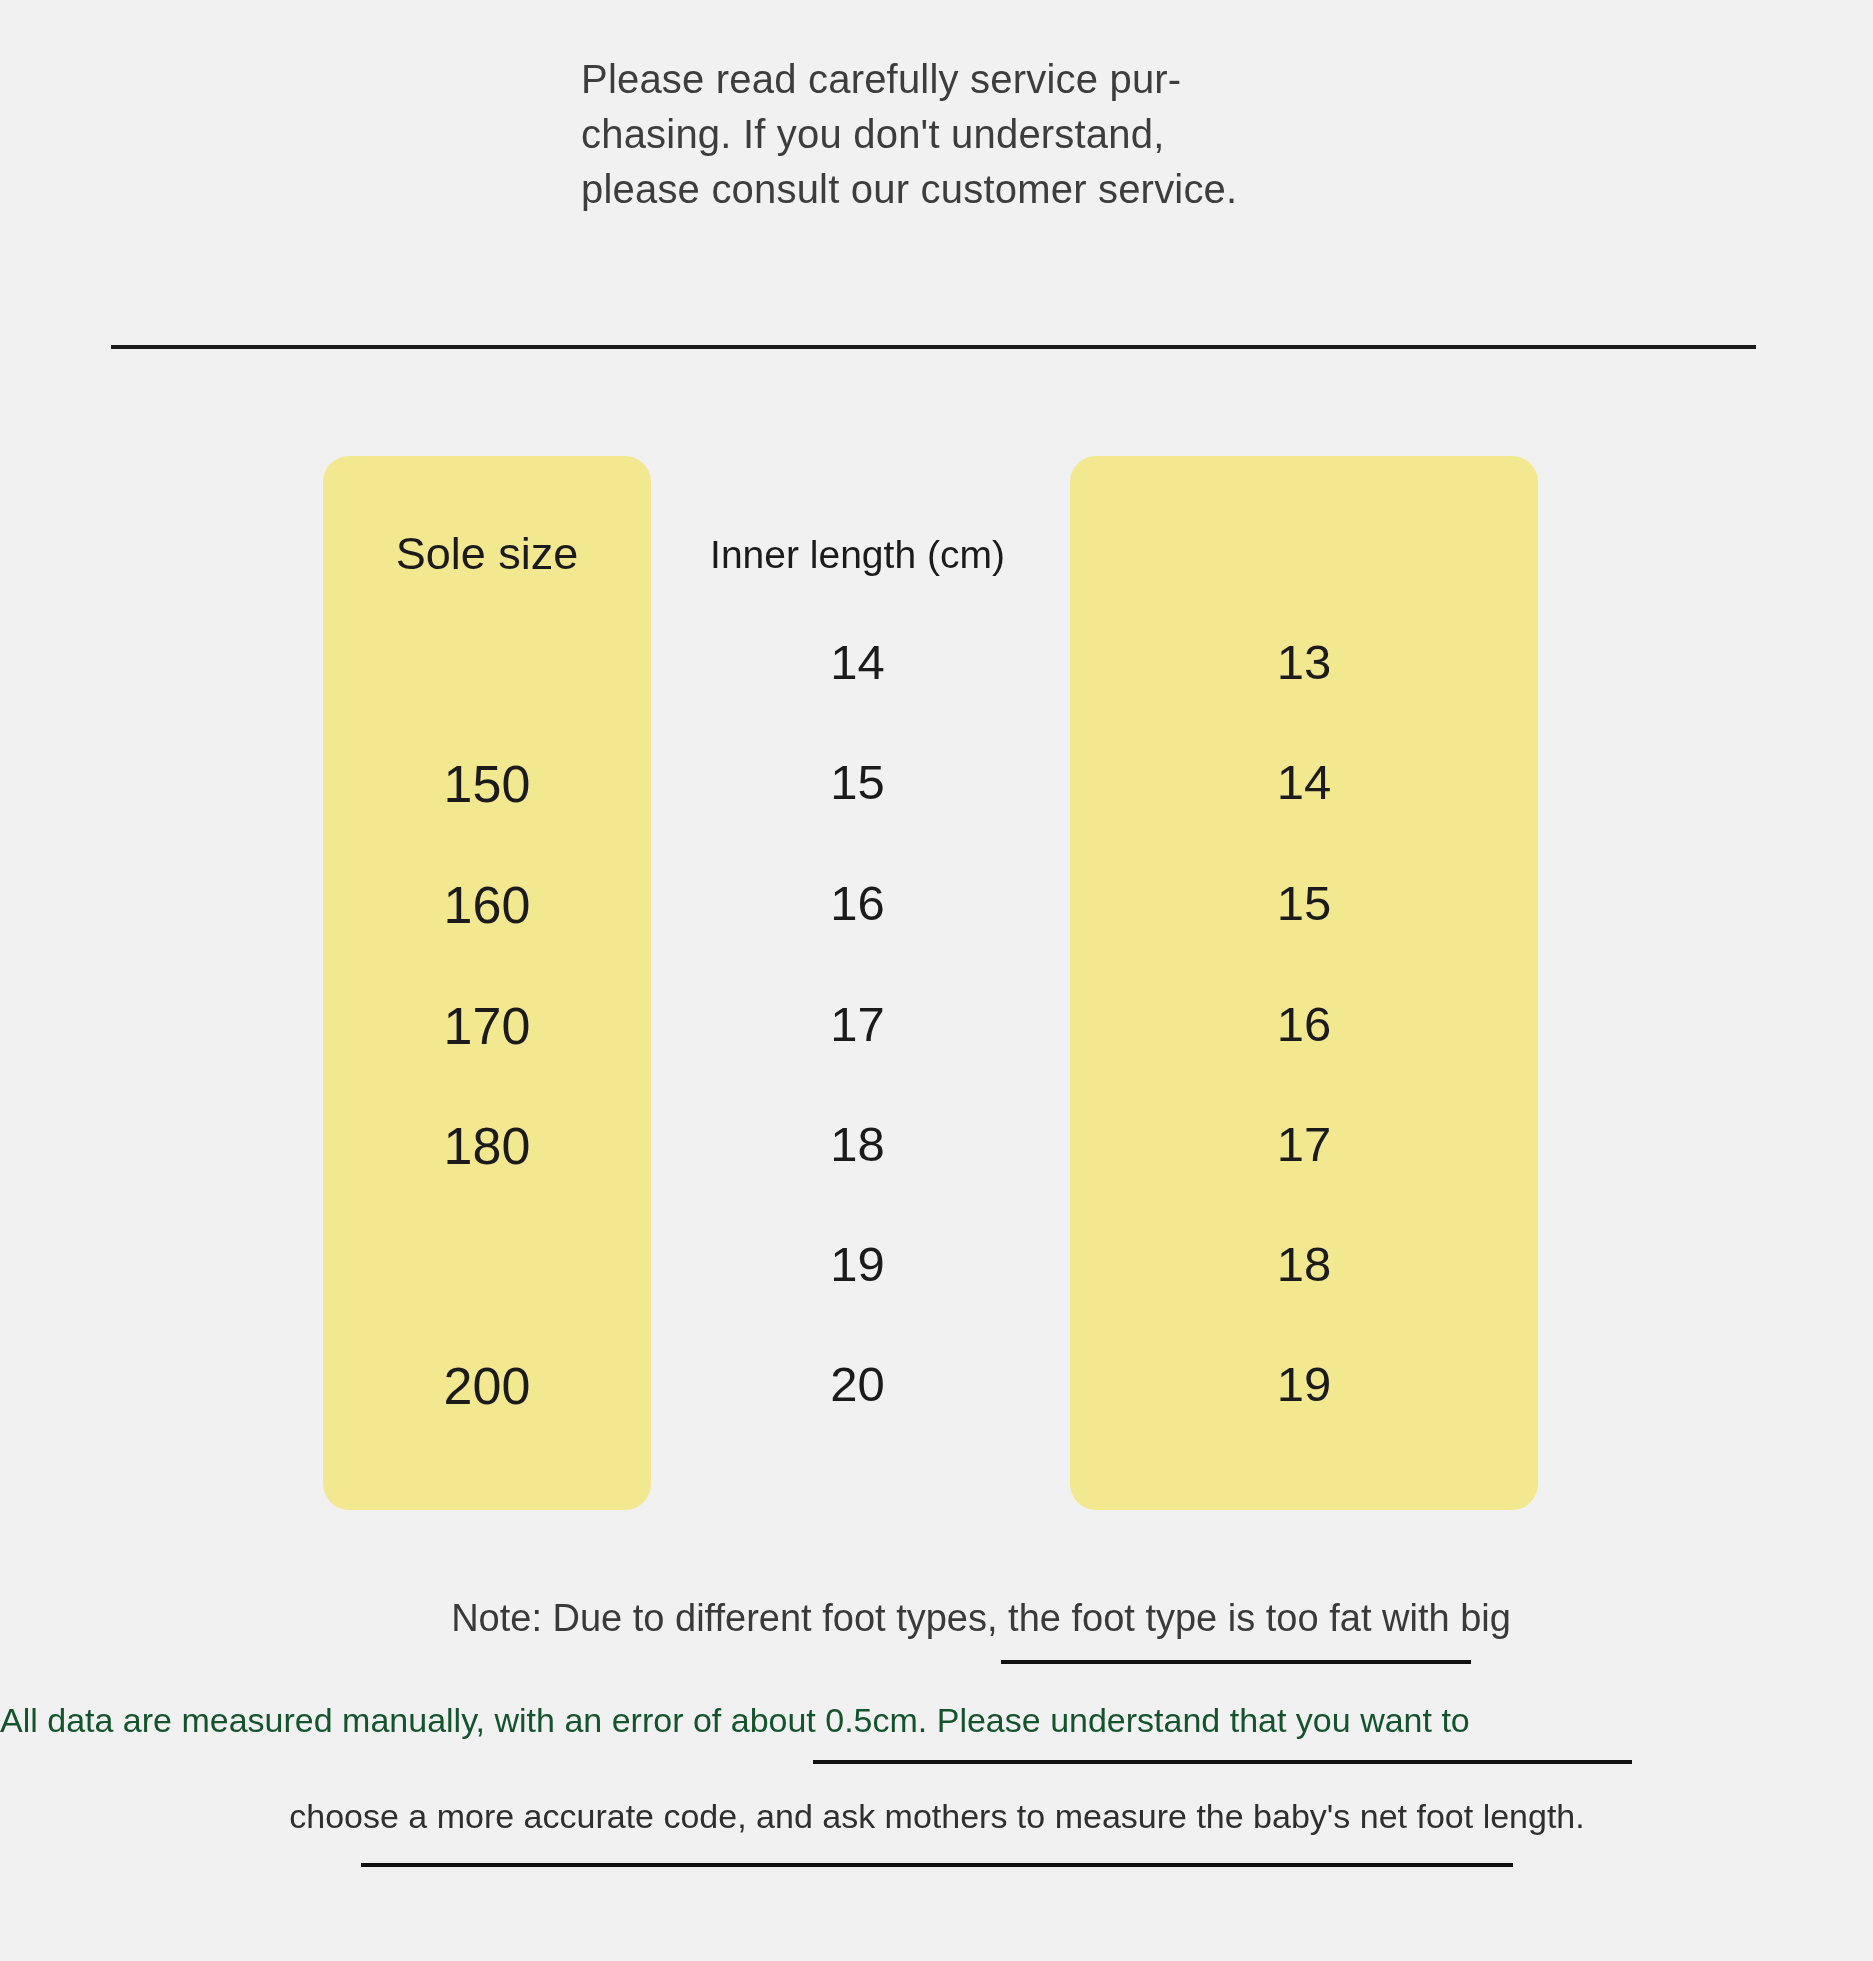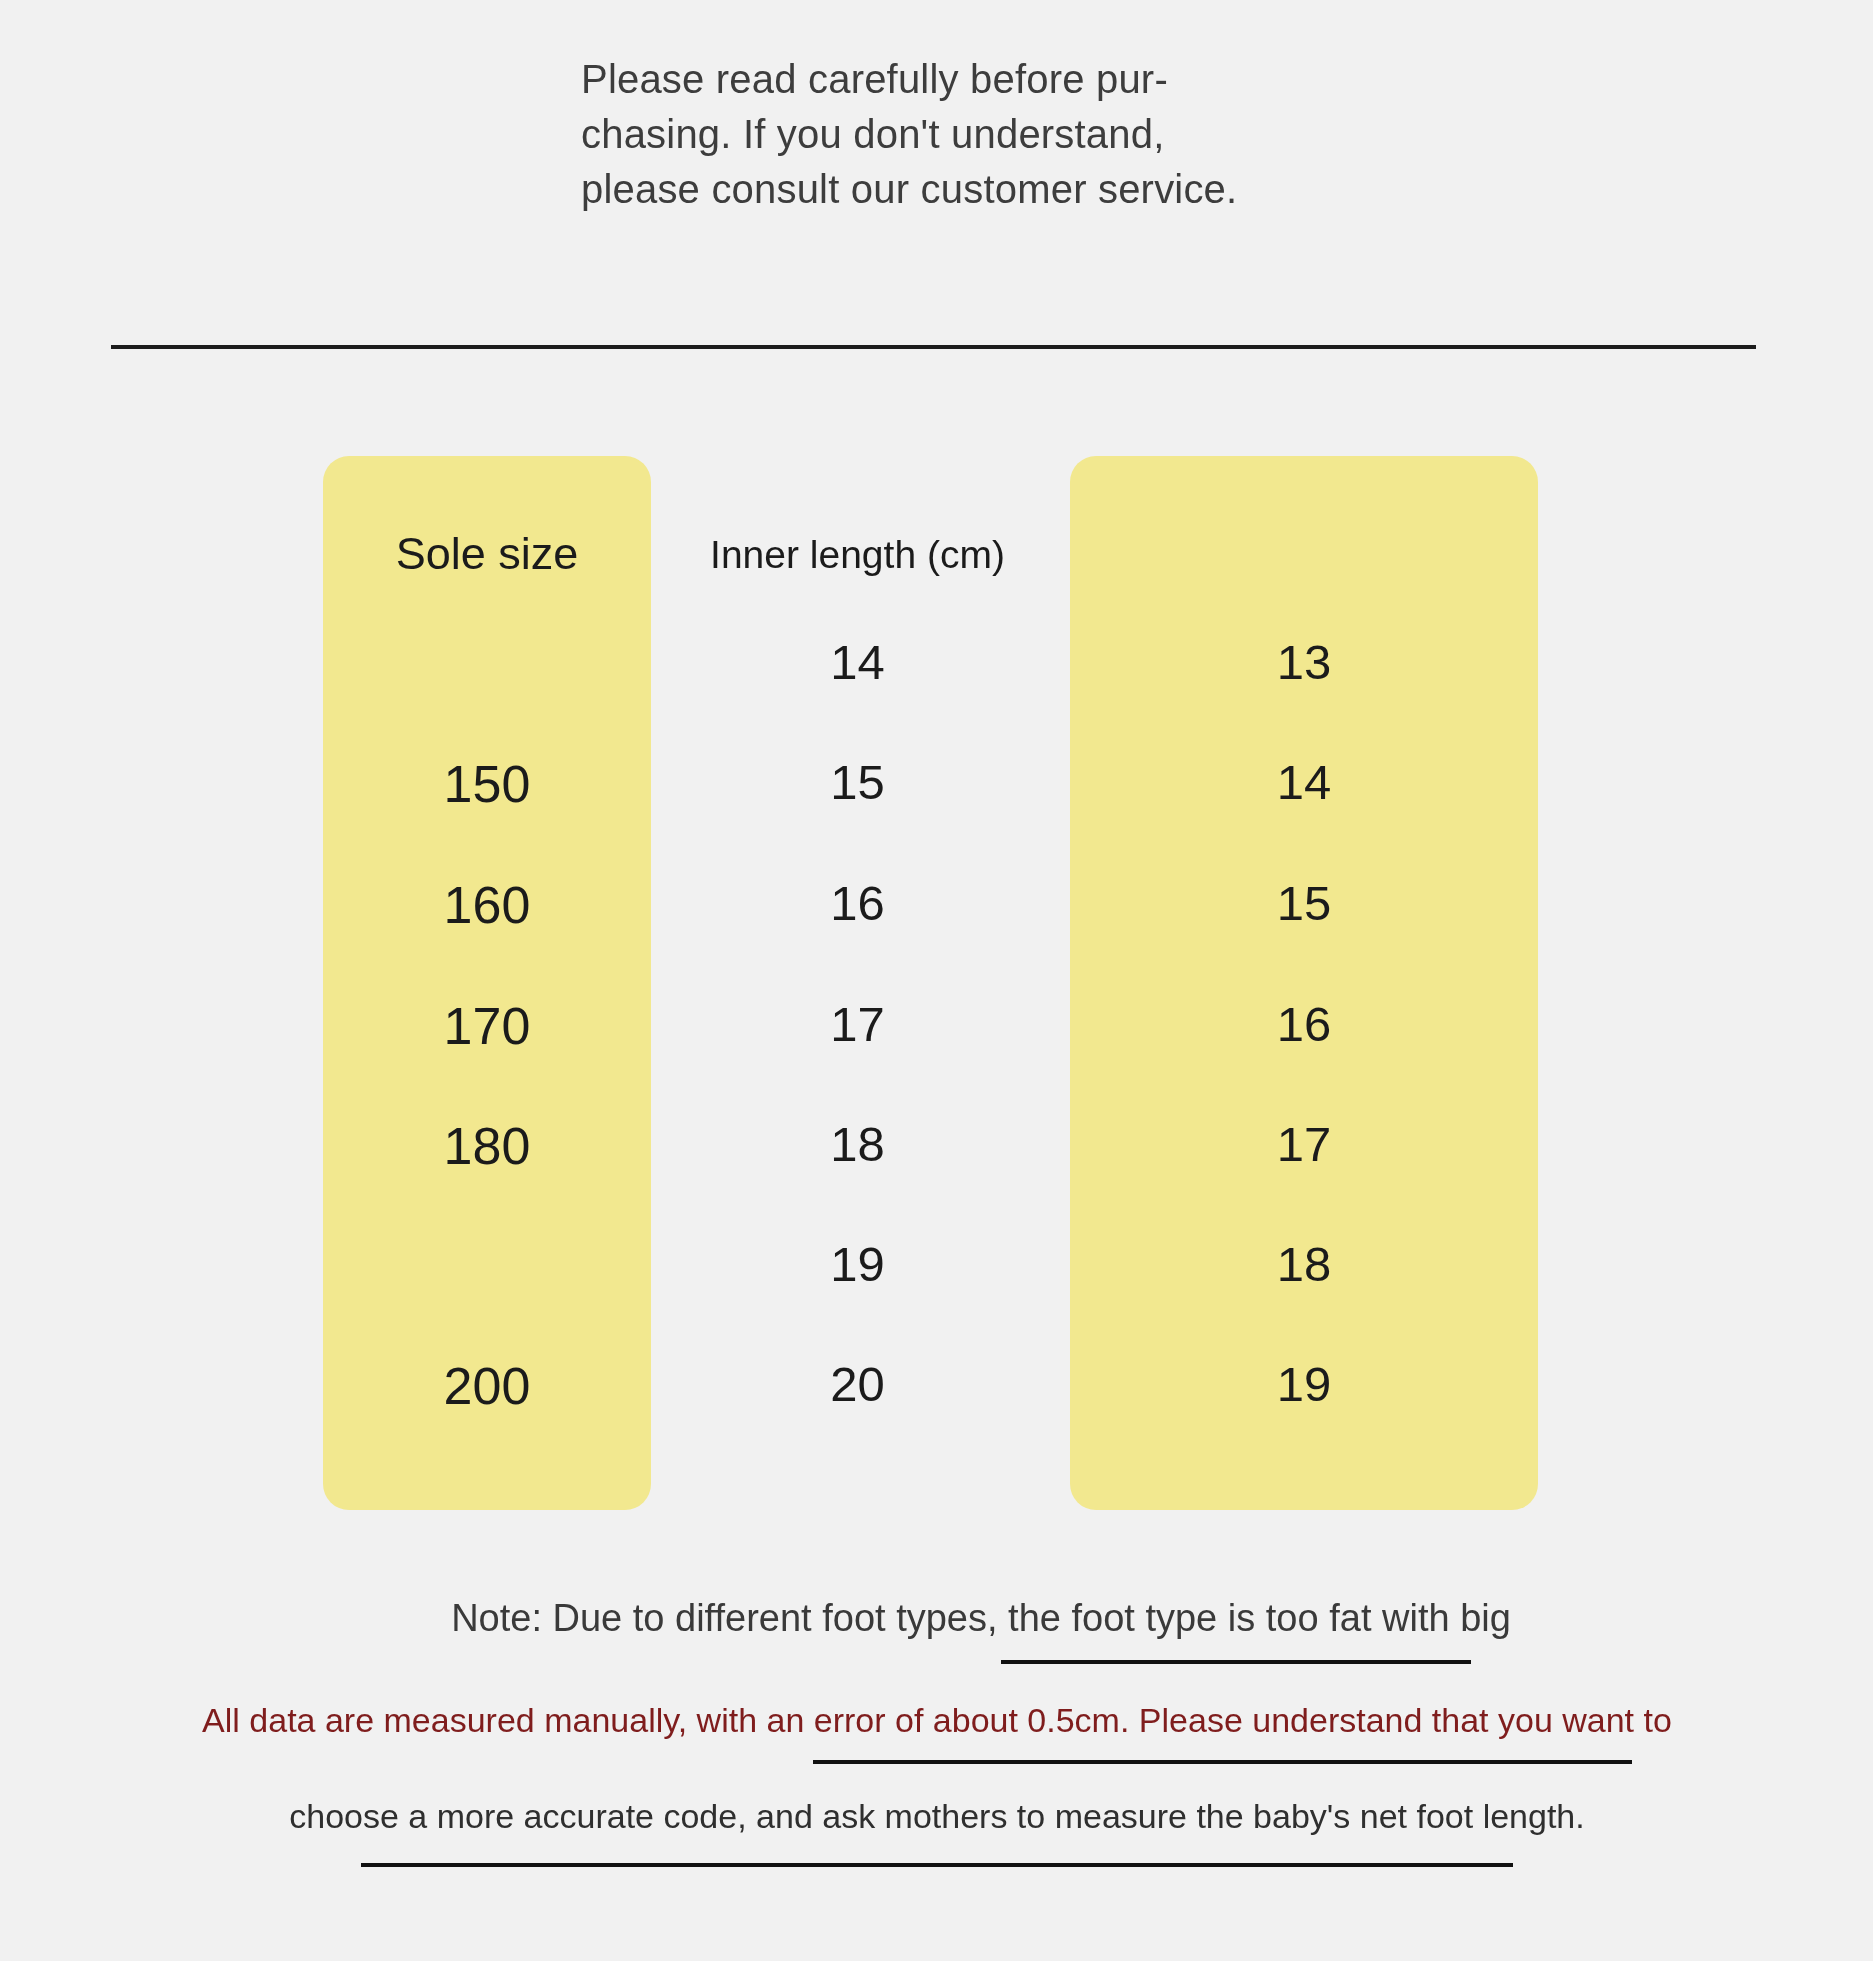--- a/index.html
+++ b/index.html
@@ -121,23 +121,23 @@
     width: 470px;
     height: 3.7px;
     background: #111;
   }
 
   .note2 {
     position: absolute;
     left: 0;
     top: 1701px;
     width: 1874px;
-    text-align: center;
+    text-align: left;
     font-size: 34px;
-    color: #7f1d1d;
+    color: #14532d;
   }
   .note2-underline {
     position: absolute;
     left: 813px;
     top: 1760px;
     width: 819px;
     height: 3.7px;
     background: #111;
   }
 
@@ -158,21 +158,21 @@
     height: 3.7px;
     background: #111;
   }
 </style>
 </head>
 <body>
 
 <div class="page">
 
   <div class="notice">
-    <div>Please read carefully before pur-</div>
+    <div>Please read carefully service pur-</div>
     <div>chasing. If you don't understand,</div>
     <div>please consult our customer service.</div>
   </div>
 
   <div class="rule"></div>
 
   <div class="table">
 
     <div class="col col-sole highlight">
       <div class="cell head">Sole size</div>

